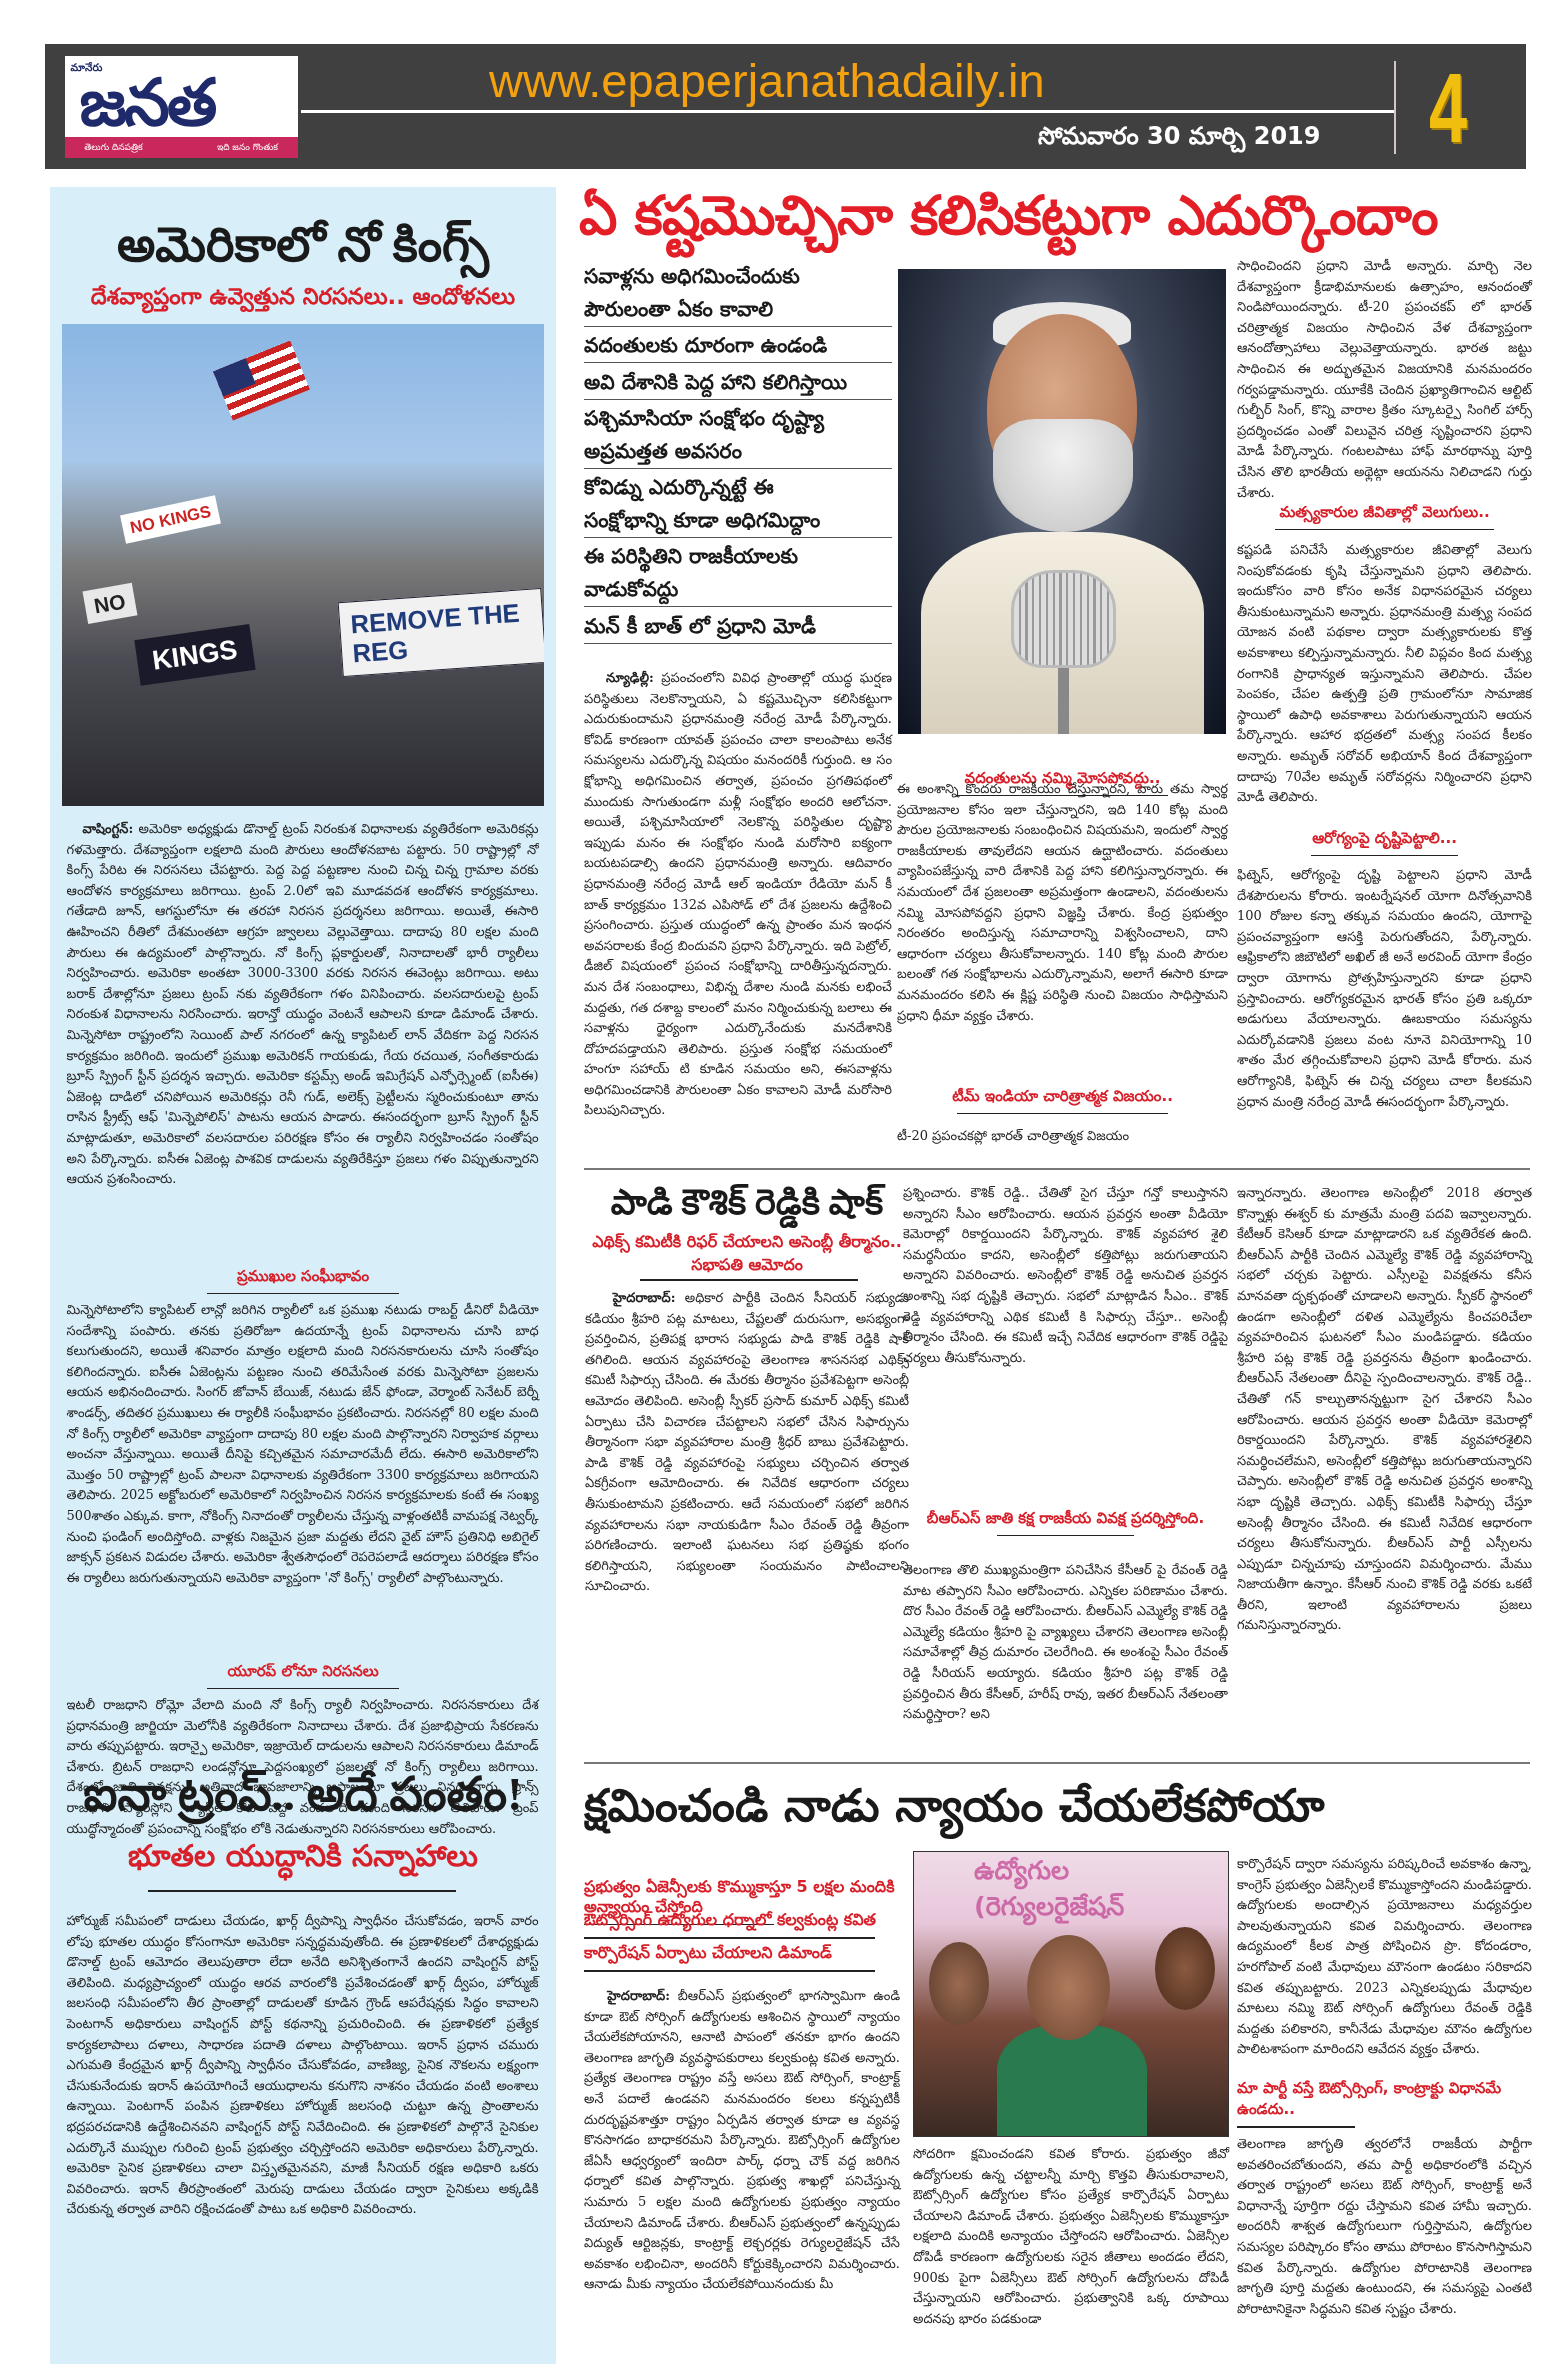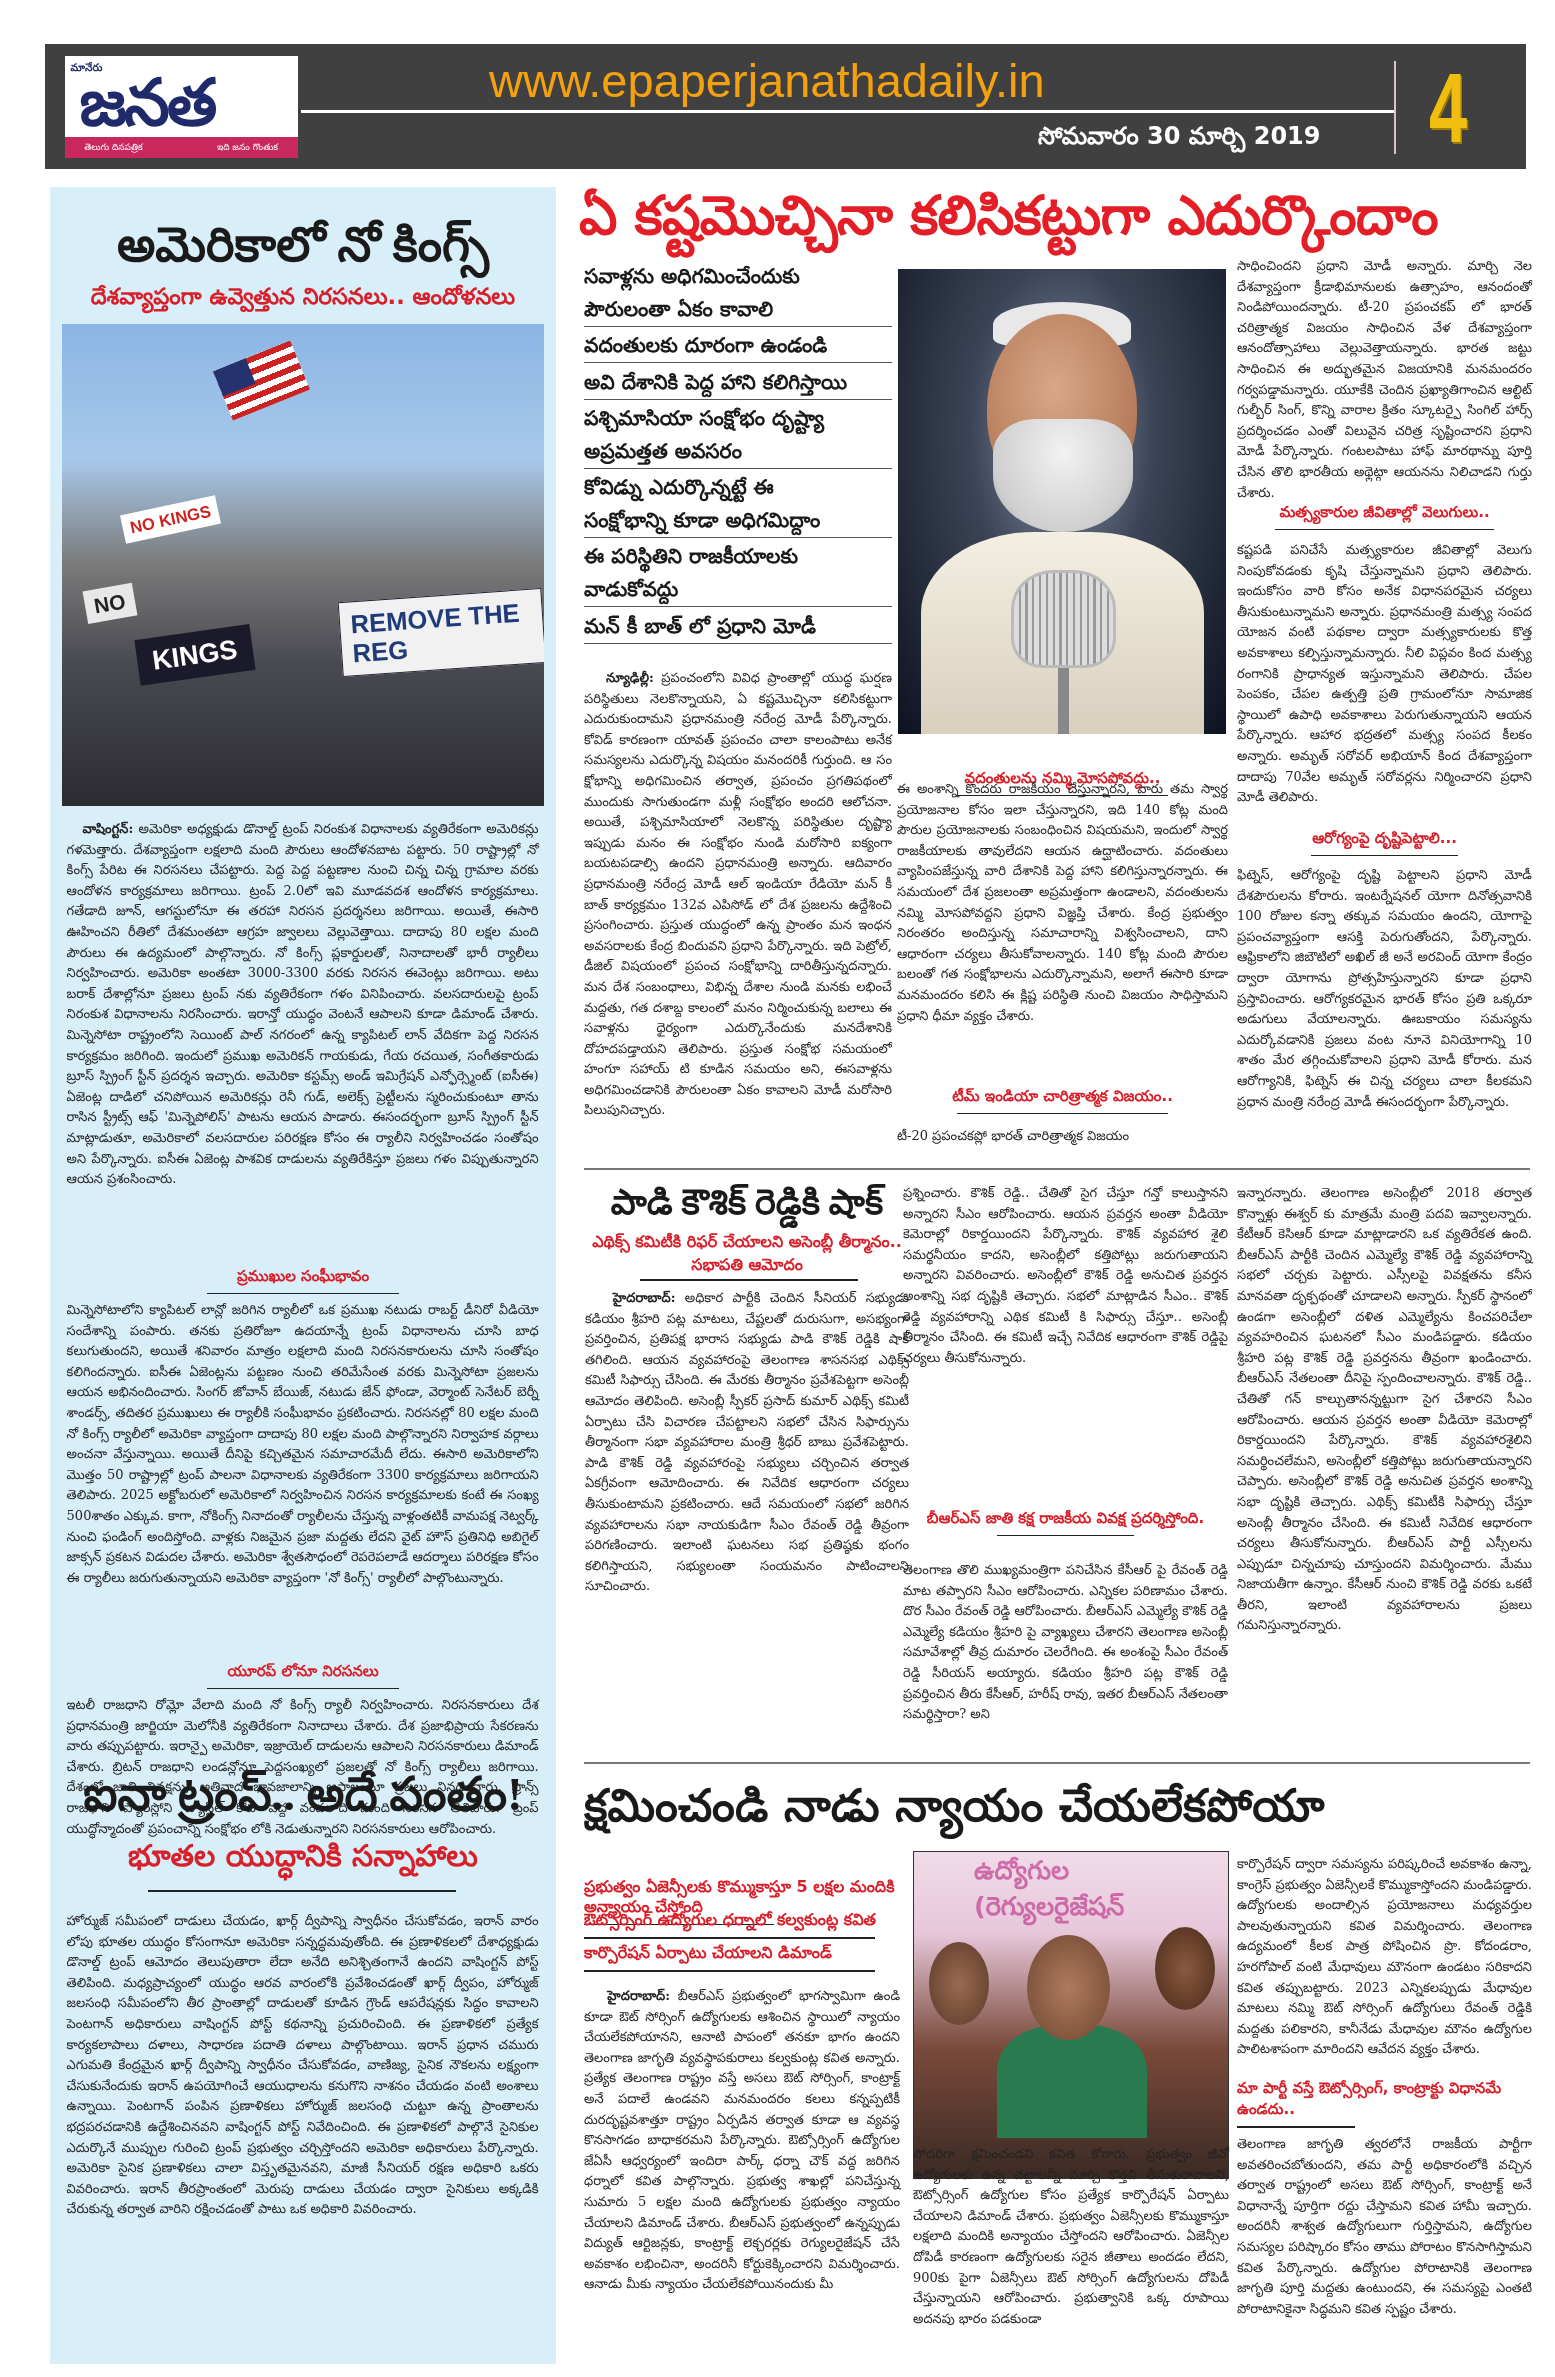--- a/index.html
+++ b/index.html
@@ -86,21 +86,21 @@
   .ks-body4 { position: absolute; left: 1237px; top: 1183px; width: 295px; }
 
   
   .kv-title { position: absolute; left: 584px; top: 1779px; width: 948px; font-size: 45px; color: #1a1a1a; font-weight: bold; }
   .kv-sh { position: absolute; left: 584px; width: 316px; color: #d8202a; font-weight: bold; font-size: 16px; line-height: 19.6px; }
   .kv-sh .r { display:block; height:1.5px; background:#222; margin-top: 7.5px; }
   .kv-sh1 { top: 1857px; margin-top: 20px; }
   .kv-sh2 { top: 1910px; }
   .kv-sh3 { top: 1943px; }
   .kv-body1 { position: absolute; left: 584px; top: 1986px; width: 316px; }
-  .kavitha { left: 913px; top: 1851px; width: 316px; height: 328px;
+  .kavitha { left: 913px; top: 1851px; width: 316px; height: 286px;
     background: linear-gradient(180deg, #f0dbe8 0%, #e7c7da 25%, #7a4a3a 60%, #3a2a24 100%); border: 0.8px solid #333; }
   .kavitha .p1 { position:absolute; left:113px; top:83px; width:83px; height:105px; border-radius:50%; background: radial-gradient(#b07a5c,#6e4632); }
   .kavitha .p1b { position:absolute; left:83px; top:173px; width:150px; height:113px; border-radius:40% 40% 0 0; background:#2a7a50; }
   .kavitha .p2 { position:absolute; left:15px; top:90px; width:60px; height:83px; border-radius:50%; background: radial-gradient(#9a6a50,#5a3a2a); }
   .kavitha .p3 { position:absolute; left:241px; top:75px; width:60px; height:83px; border-radius:50%; background: radial-gradient(#8a5a40,#4a2a1a); }
   .kavitha .banner { position:absolute; left:60px; top:3px; font-size:25.6px; color:#c04090; font-weight:bold; opacity:.7; }
   .kv-body2 { position: absolute; left: 913px; top: 2144px; width: 316px; }
   .kv-body3 { position: absolute; left: 1237px; top: 1854px; width: 295px; }
   .kv-sh4 { position: absolute; left: 1237px; top: 2078px; width: 295px; color: #d8202a; font-weight: bold; font-size: 15px; line-height: 21px; }
   .kv-sh4 .r { display:block; height:1.5px; background:#222; margin-top: 6px; }

